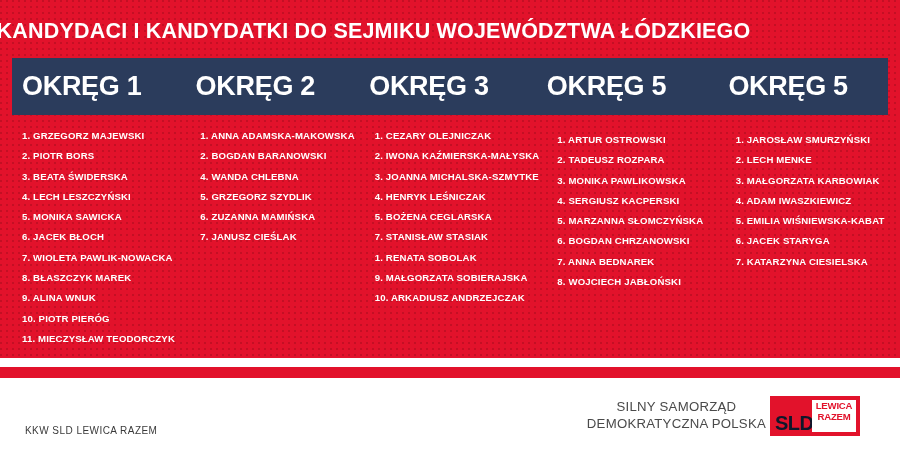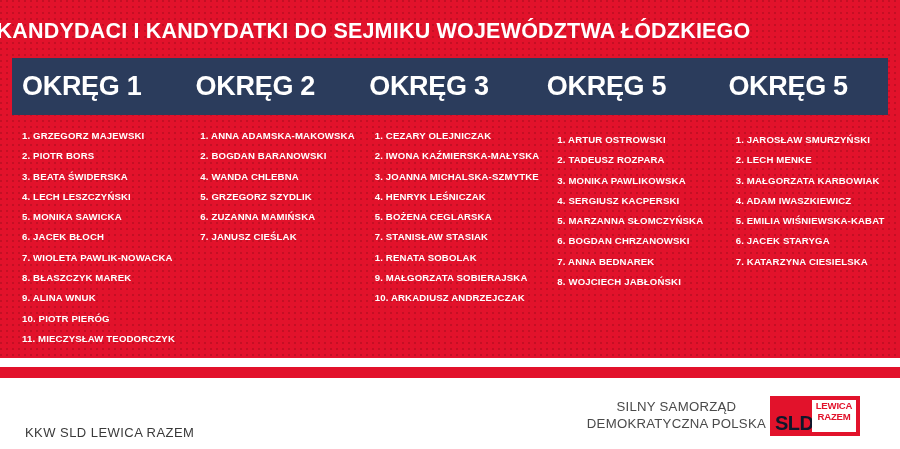--- a/index.html
+++ b/index.html
@@ -143,21 +143,21 @@
     top: 378px;
     width: 900px;
     height: 71px;
     background: #ffffff;
   }
 
   .kkw-text {
     position: absolute;
     left: 25px;
     top: 425px;
-    font-size: 13px;
+    font-size: 10px;
     color: #3a3a3a;
     letter-spacing: 0.45px;
     font-family: "Liberation Sans", sans-serif;
     white-space: nowrap;
   }
 
   .slogan {
     position: absolute;
     right: 134px;
     top: 398px;

